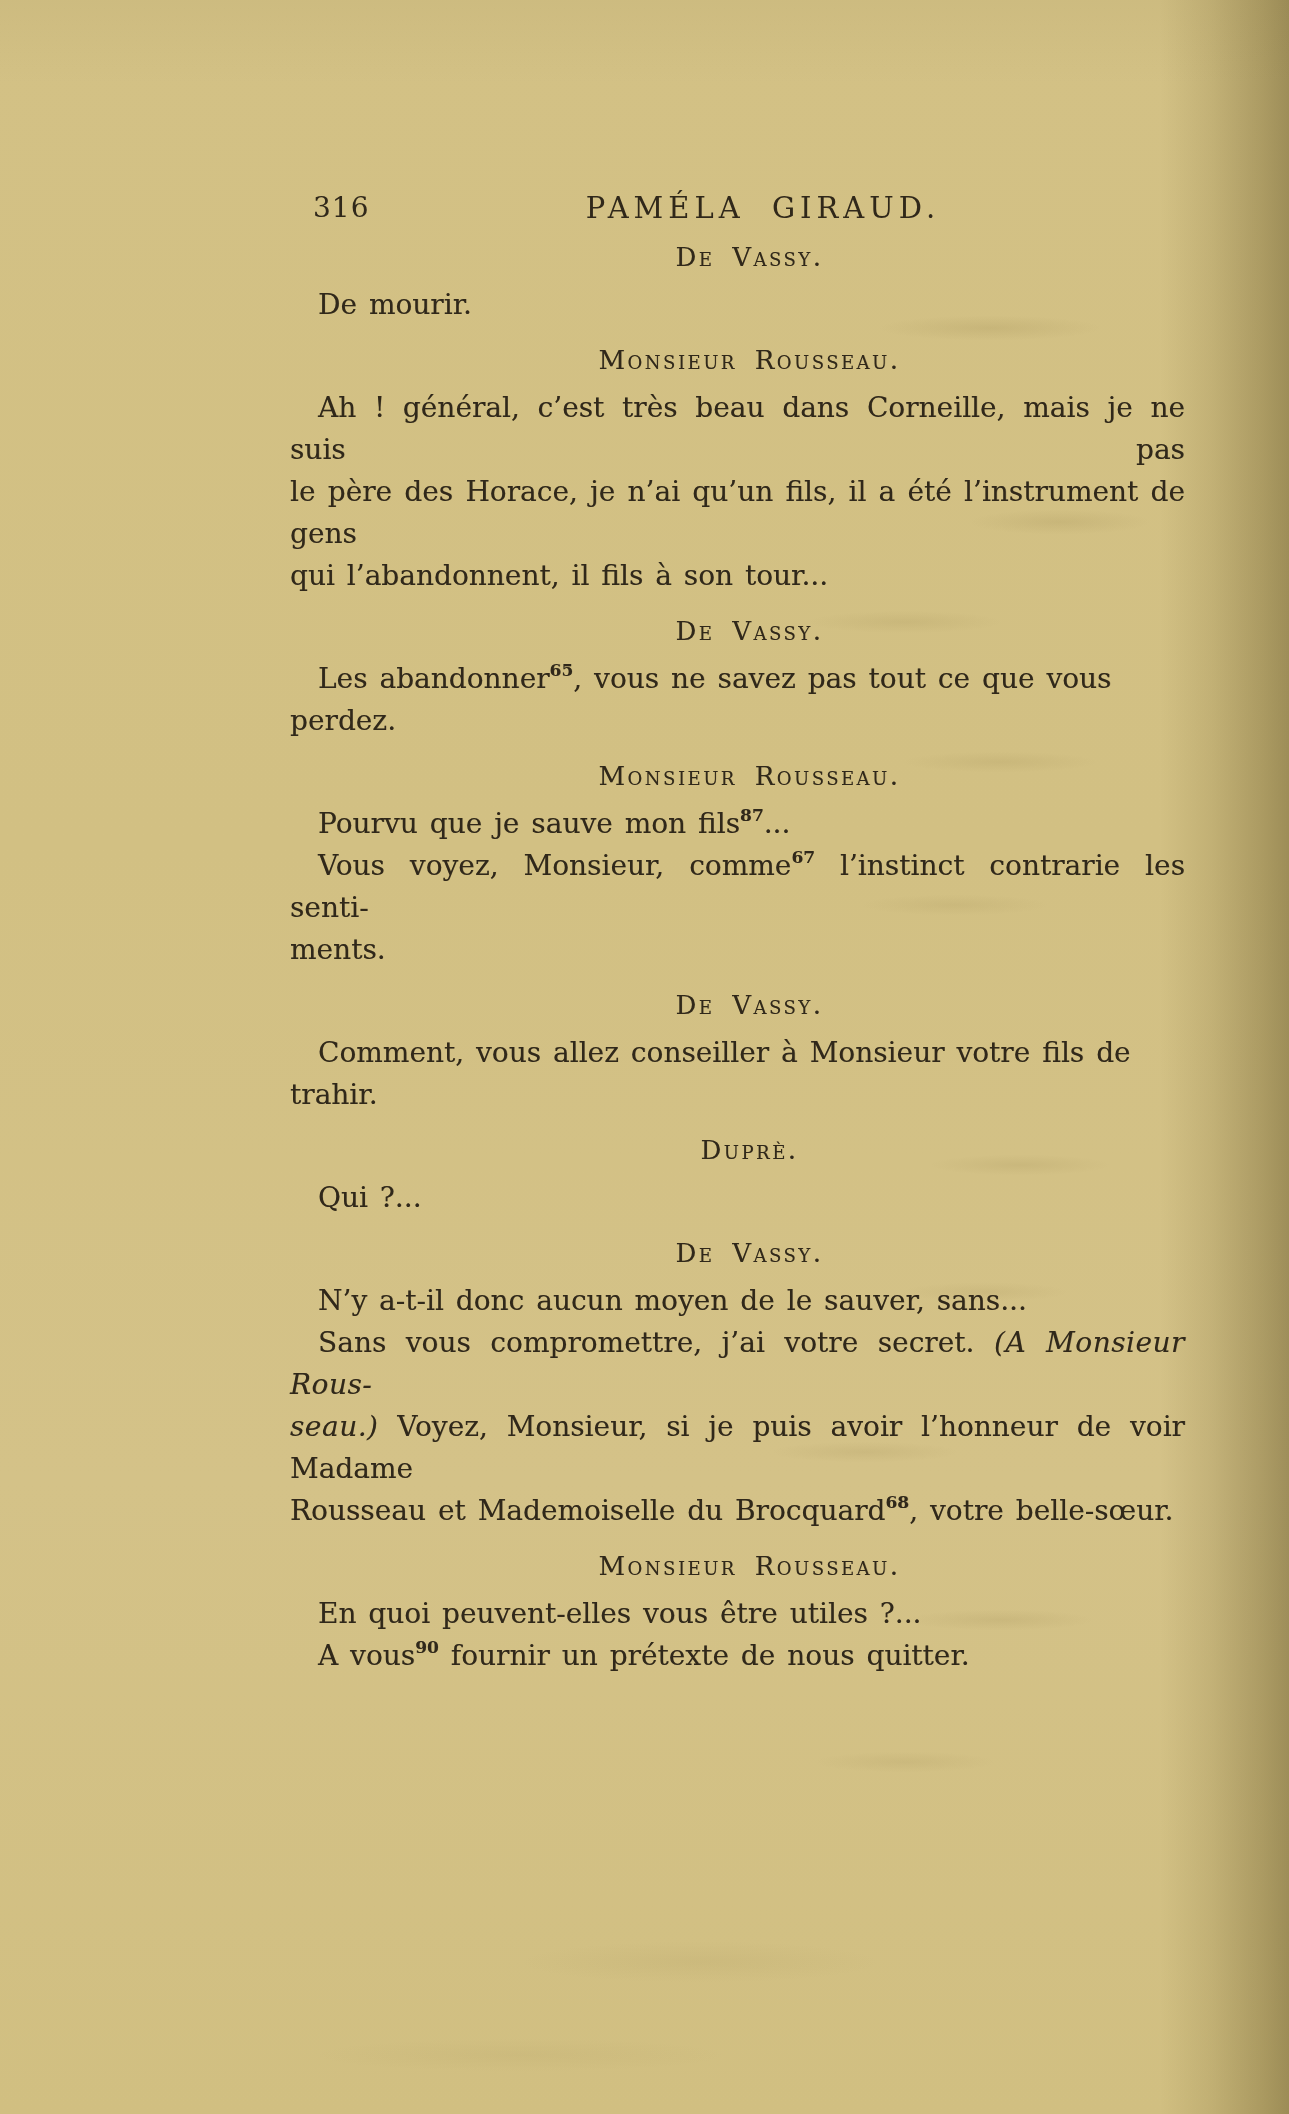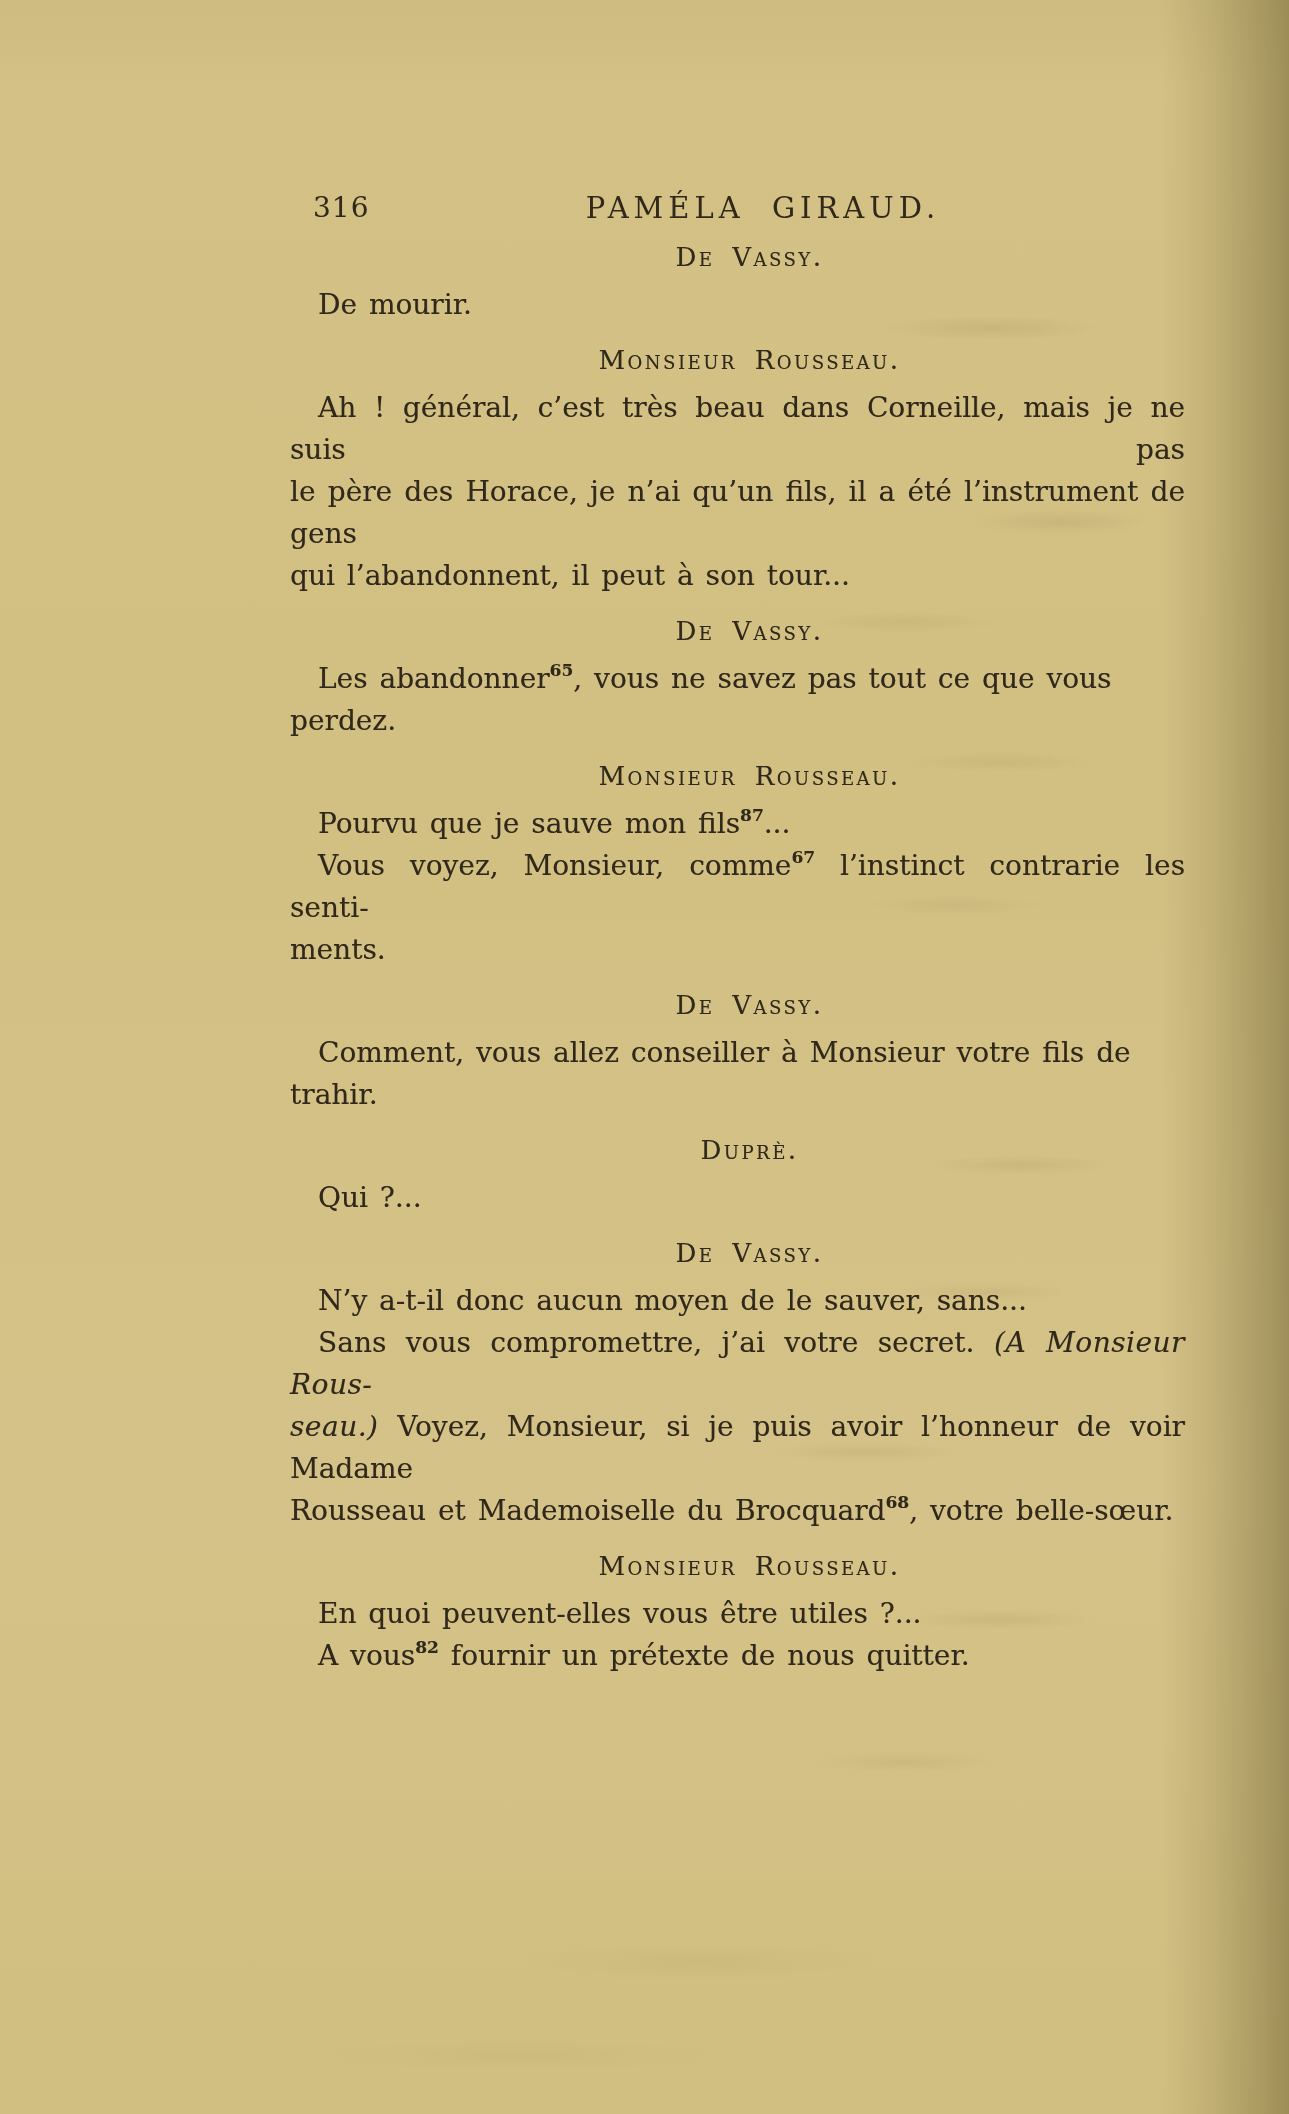--- a/index.html
+++ b/index.html
@@ -121,21 +121,21 @@
       </div>
       <div class="block speech">
         <div class="line indent"><span class="seg-plain">De mourir.</span></div>
       </div>
       <div class="block speaker">
         <div class="line"><span class="seg-sc">Monsieur Rousseau.</span></div>
       </div>
       <div class="block speech">
         <div class="line indent justify"><span class="seg-plain">Ah ! général, c’est très beau dans Corneille, mais je ne suis pas</span></div>
         <div class="line justify"><span class="seg-plain">le père des Horace, je n’ai qu’un fils, il a été l’instrument de gens</span></div>
-        <div class="line"><span class="seg-plain">qui l’abandonnent, il peut à son tour...</span></div>
+        <div class="line"><span class="seg-plain">qui l’abandonnent, il fils à son tour...</span></div>
       </div>
       <div class="block speaker">
         <div class="line"><span class="seg-sc">De Vassy.</span></div>
       </div>
       <div class="block speech">
         <div class="line indent"><span class="seg-plain">Les abandonner</span><sup class="seg-sup">65</sup><span class="seg-plain">, vous ne savez pas tout ce que vous perdez.</span></div>
       </div>
       <div class="block speaker">
         <div class="line"><span class="seg-sc">Monsieur Rousseau.</span></div>
       </div>
@@ -169,16 +169,16 @@
         <div class="line justify"><span class="seg-it">seau.)</span><span class="seg-plain"> Voyez, Monsieur, si je puis avoir l’honneur de voir Madame</span></div>
         <div class="line"><span class="seg-plain">Rousseau et Mademoiselle du Brocquard</span><sup class="seg-sup">68</sup><span class="seg-plain">, votre belle-sœur.</span></div>
       </div>
       <div class="block speaker">
         <div class="line"><span class="seg-sc">Monsieur Rousseau.</span></div>
       </div>
       <div class="block speech">
         <div class="line indent"><span class="seg-plain">En quoi peuvent-elles vous être utiles ?...</span></div>
       </div>
       <div class="block speech">
-        <div class="line indent"><span class="seg-plain">A vous</span><sup class="seg-sup">82</sup><span class="seg-plain"> fournir un prétexte de nous quitter.</span></div>
+        <div class="line indent"><span class="seg-plain">A vous</span><sup class="seg-sup">90</sup><span class="seg-plain"> fournir un prétexte de nous quitter.</span></div>
       </div>
     </div>
 </div>
 
 </body></html>

